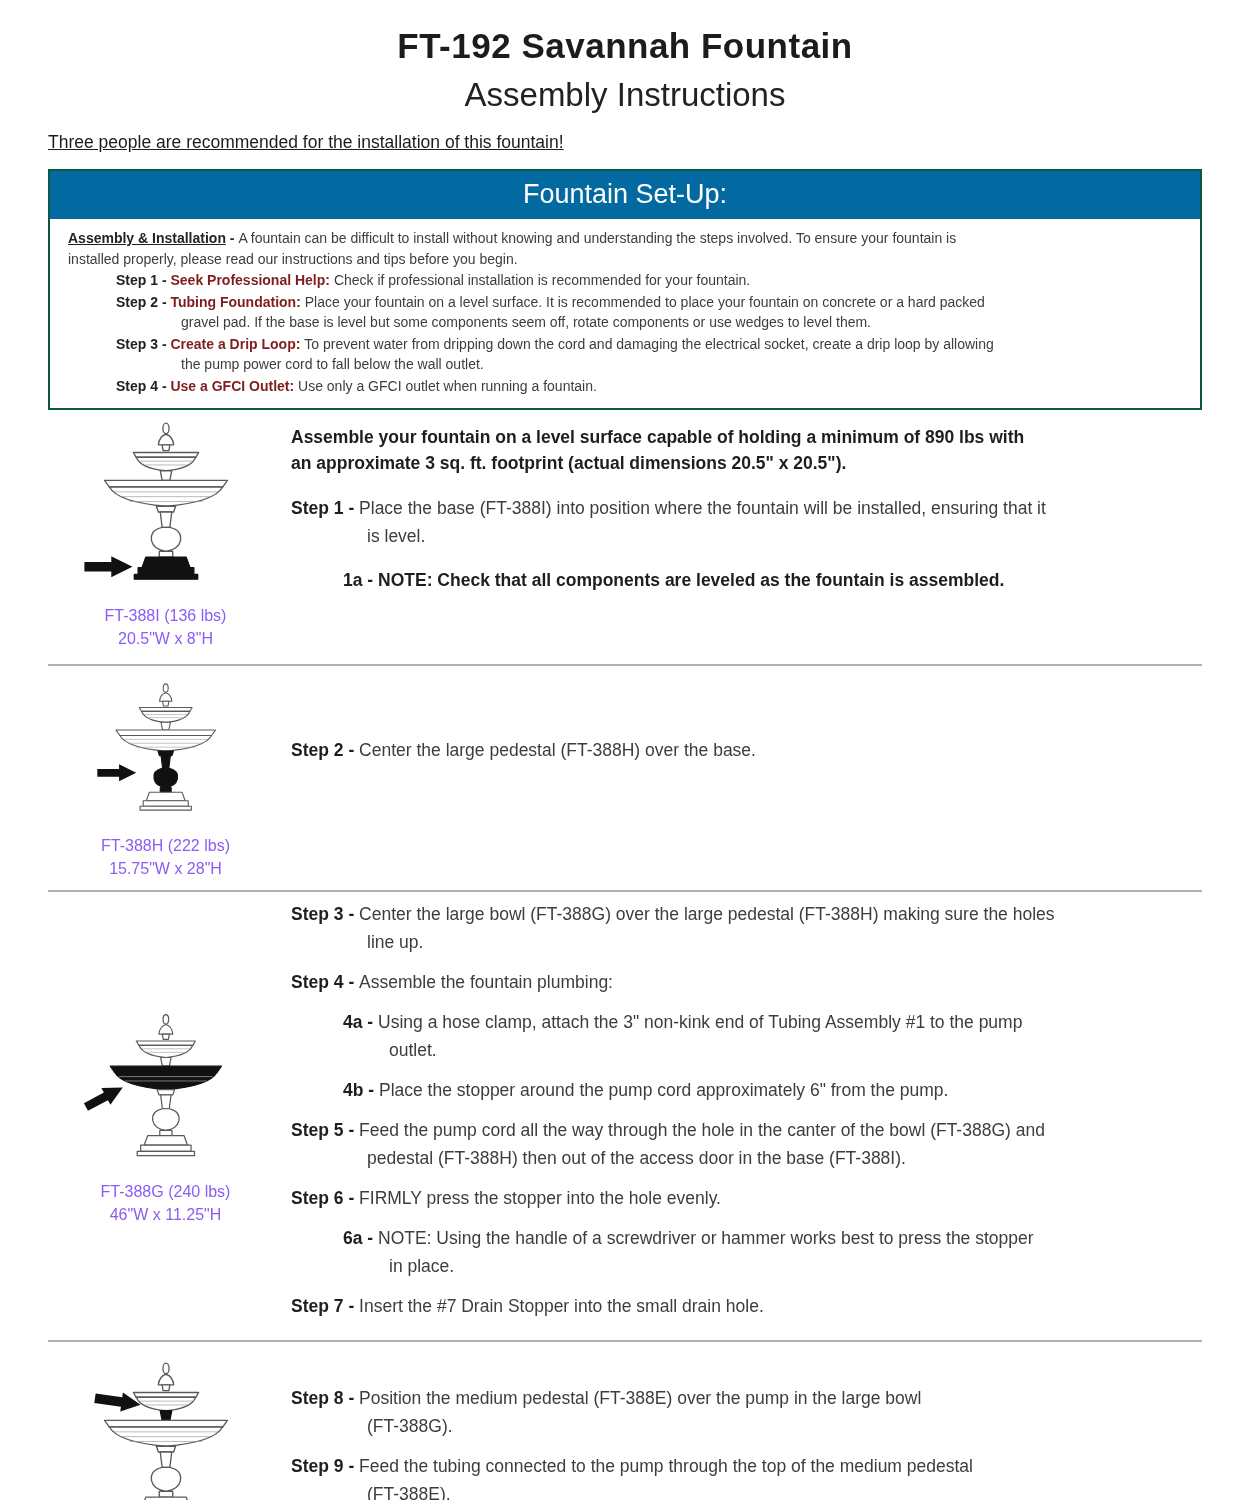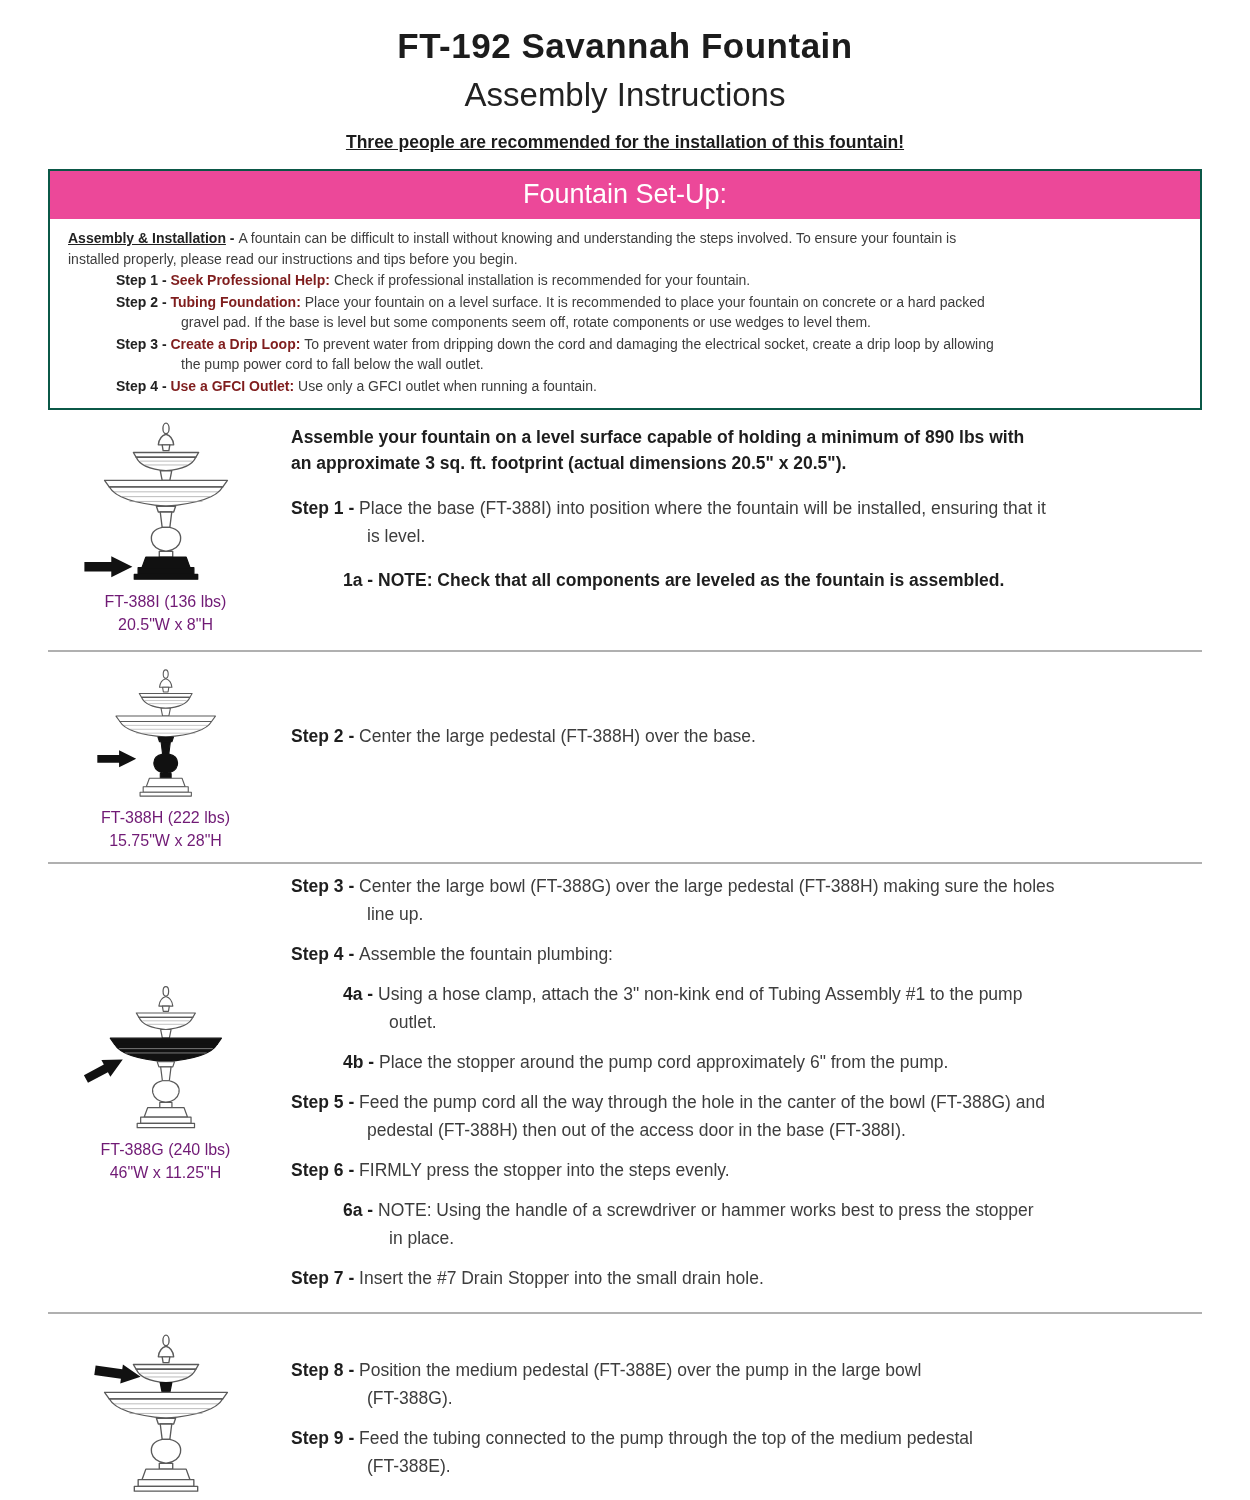--- a/index.html
+++ b/index.html
@@ -2,39 +2,39 @@
 <html><head>
 <meta charset="utf-8">
 <style>
   html,body{margin:0;padding:0;background:#ffffff;}
   body{width:1250px;height:1500px;overflow:hidden;font-family:"Liberation Sans",sans-serif;color:#3a3a3a;}
   .page{width:1154px;margin:0 auto;padding-top:26px;}
 
   
   .doc-title{text-align:center;font-size:35px;font-weight:bold;color:#1c1c1c;letter-spacing:.5px;margin:0;}
   .doc-subtitle{text-align:center;font-size:33px;font-weight:normal;color:#222;margin:10px 0 0;}
-  .notice{text-align:center;font-size:17.5px;font-weight:bold;color:#1c1c1c;text-decoration:underline;margin:18px 0 0;}
+  .notice{font-size:17.5px;font-weight:normal;color:#1c1c1c;text-decoration:underline;margin:18px 0 0;}
 
   
   .setup-box{margin-top:16px;border:2px solid #0B5847;}
-  .setup-header{background:#ec4899;color:#ffffff;text-align:center;font-size:27px;padding:8px 0 9px;}
+  .setup-header{background:#0369a1;color:#ffffff;text-align:center;font-size:27px;padding:8px 0 9px;}
   .setup-body{padding:9px 18px 12px;font-size:14px;line-height:20.5px;color:#3d3d3d;}
   .setup-intro{white-space:pre-wrap;}
   .setup-intro .u{font-weight:bold;text-decoration:underline;color:#222;}
   .setup-intro b{color:#222;}
   .setup-step{margin-left:48px;padding-left:65px;text-indent:-65px;white-space:pre-wrap;margin-top:1px;}
   .setup-step .lbl{font-weight:bold;color:#222;}
   .setup-step .ttl{font-weight:bold;color:#7f1d1d;}
 
   
   .section{display:flex;}
   .divider{border:none;border-top:2px solid #b0b0b0;margin:0;}
   .fig-col{width:235px;flex:0 0 235px;display:flex;flex-direction:column;align-items:center;}
   .txt-col{flex:1;padding-left:8px;}
-  .caption{text-align:center;font-size:16px;line-height:23px;color:#701a75;margin-top:6px;}
+  .caption{text-align:center;font-size:16px;line-height:23px;color:#8b5cf6;margin-top:20px;}
 
   .intro-bold{font-size:17.5px;line-height:26px;font-weight:bold;color:#1e1e1e;white-space:pre-wrap;margin:8px 0 18px;}
   .step{font-size:17.5px;line-height:28px;padding-left:76px;text-indent:-76px;white-space:pre-wrap;margin-bottom:12px;color:#3d3d3d;}
   .step .lbl{font-weight:bold;color:#1e1e1e;}
   .substep{margin-left:52px;padding-left:46px;text-indent:-46px;}
   .bold-step{font-weight:bold;color:#1e1e1e;}
 
   
   .sec1{padding:6px 0 14px;}
   .sec2{padding:12px 0 10px;}
@@ -187,21 +187,21 @@
     </div>
     <div class="txt-col">
       <div class="step"><span class="lbl">Step 3 - </span><span>Center the large bowl (FT-388G) over the large pedestal (FT-388H) making sure the holes
 line up.</span></div>
       <div class="step"><span class="lbl">Step 4 - </span><span>Assemble the fountain plumbing:</span></div>
       <div class="step substep"><span class="lbl">4a - </span><span>Using a hose clamp, attach the 3" non-kink end of Tubing Assembly #1 to the pump
 outlet.</span></div>
       <div class="step substep"><span class="lbl">4b - </span><span>Place the stopper around the pump cord approximately 6" from the pump.</span></div>
       <div class="step"><span class="lbl">Step 5 - </span><span>Feed the pump cord all the way through the hole in the canter of the bowl (FT-388G) and
 pedestal (FT-388H) then out of the access door in the base (FT-388I).</span></div>
-      <div class="step"><span class="lbl">Step 6 - </span><span>FIRMLY press the stopper into the steps evenly.</span></div>
+      <div class="step"><span class="lbl">Step 6 - </span><span>FIRMLY press the stopper into the hole evenly.</span></div>
       <div class="step substep"><span class="lbl">6a - </span><span>NOTE: Using the handle of a screwdriver or hammer works best to press the stopper
 in place.</span></div>
       <div class="step"><span class="lbl">Step 7 - </span><span>Insert the #7 Drain Stopper into the small drain hole.</span></div>
     </div>
   </div>
 
   <hr class="divider">
 
   <div class="section sec4">
     <div class="fig-col">

